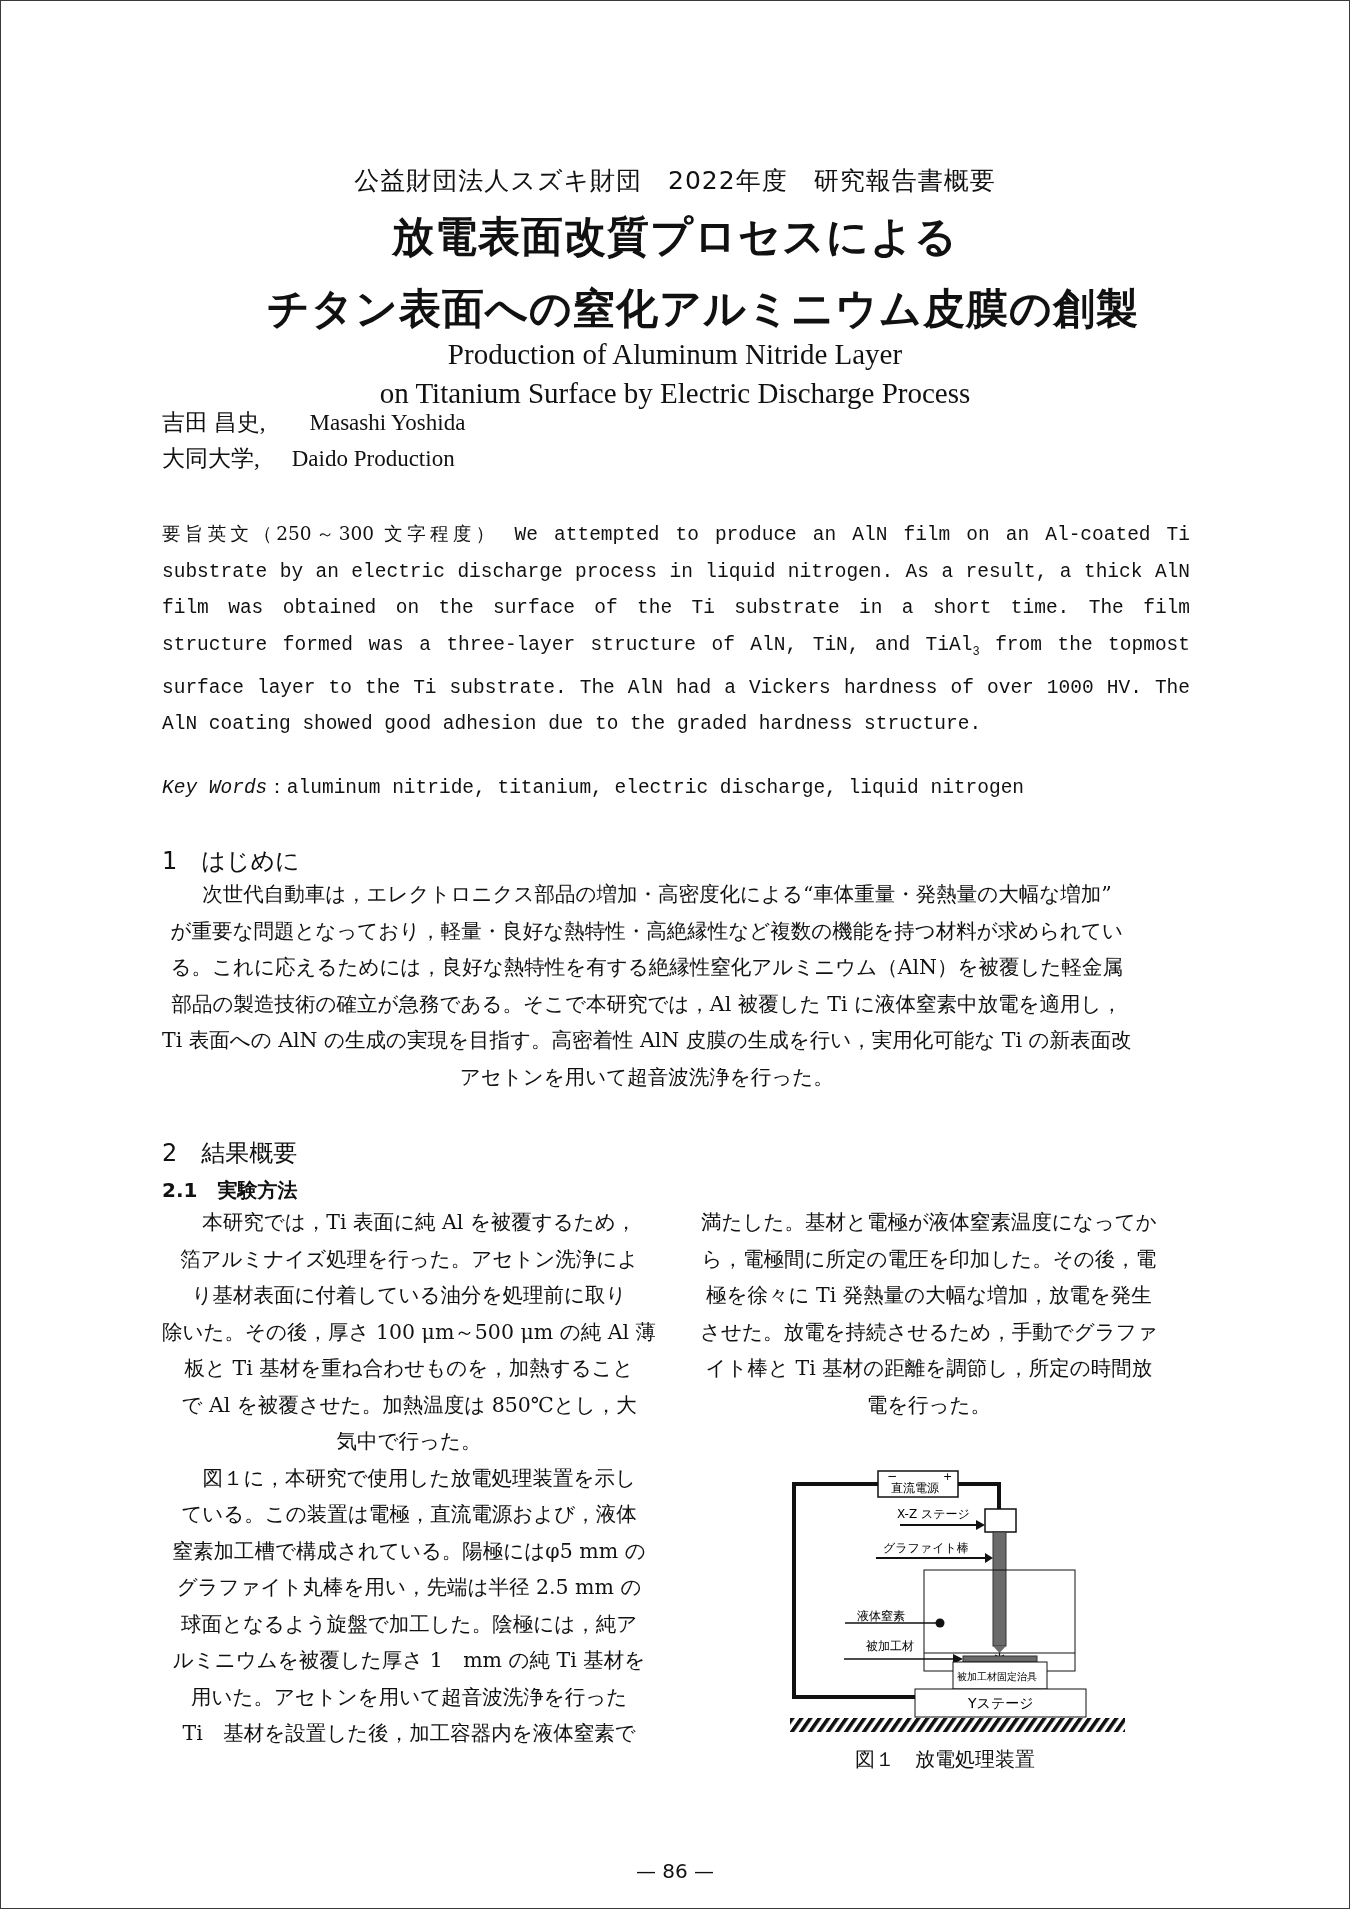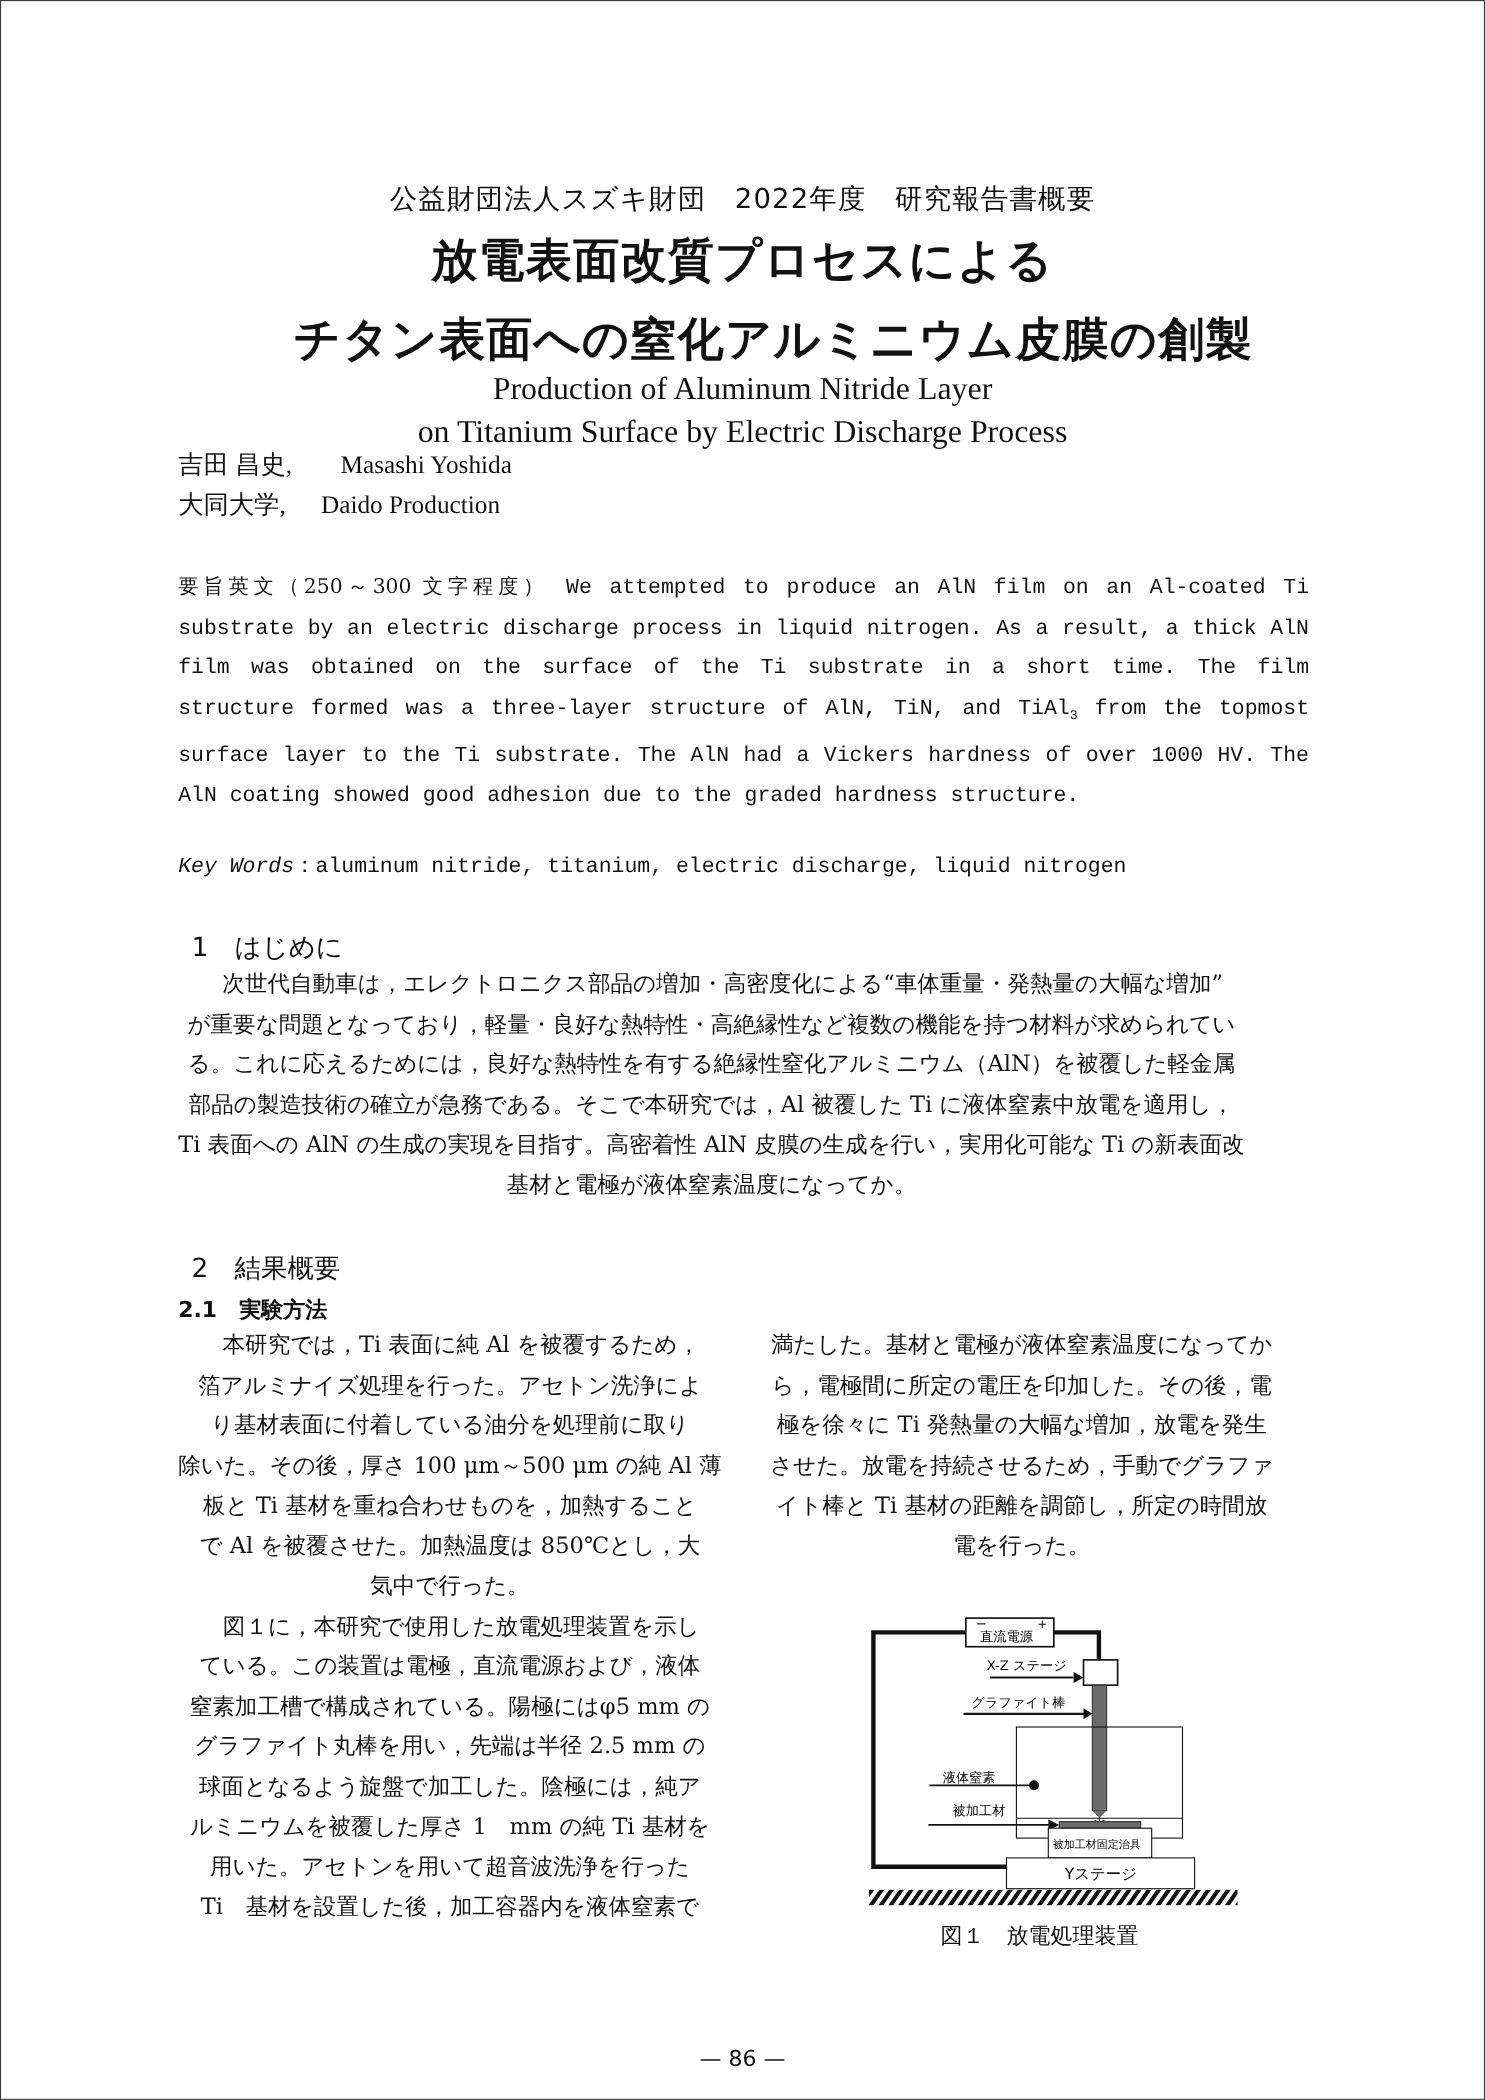--- a/index.html
+++ b/index.html
@@ -9,21 +9,21 @@
   .abs { position:absolute; white-space:nowrap; }
   .center { left:0; width:1350px; text-align:center;margin-top:31px; }
   .header-line { top:133px; font-family:"DejaVu Sans", sans-serif; font-size:25px; letter-spacing:1px; }
   .title-jp { font-family:"DejaVu Sans", sans-serif; font-weight:bold; font-size:42px; letter-spacing:1px; }
   .title-en { font-family:"Liberation Serif", serif; font-size:29px; }
   .author { left:162px; font-size:23px; font-family:Liberation Serif, serif; }
   .abstract { position:absolute; left:162px; width:1028px; top:516px; font-family:"Liberation Mono", monospace;
               font-size:19.5px; line-height:36.5px; text-align:justify; text-align-last:left; }
   .keywords { top:773px; left:162px; font-family:"Liberation Mono", monospace; font-size:19.5px; }
   .kw-label { font-style:italic; font-weight:normal; }
-  .h1 { left:162px; font-family:"DejaVu Sans", sans-serif; font-size:24px;margin-left:12px; }
+  .h1 { left:162px; font-family:"DejaVu Sans", sans-serif; font-size:24px; }
   .h2 { left:162px; font-family:"DejaVu Sans", sans-serif; font-size:20px; font-weight:bold; }
   .para { position:absolute; font-family:"DejaVu Serif", serif; font-size:20.5px; line-height:36.5px;text-align:center; }
   .para p { margin:0; white-space:nowrap; }
   .fig-caption { left:855px; top:1746px; font-family:"DejaVu Serif", serif; font-size:20px; }
   .page-num { top:1828px; font-family:"DejaVu Sans", sans-serif; font-size:20px; }
   svg text { font-family:"DejaVu Sans", sans-serif; }
 </style>
 </head>
 <body>
 
@@ -52,21 +52,21 @@
   <span class="kw-label">Key Words</span><span>：</span><span>aluminum nitride,  titanium,  electric discharge,  liquid nitrogen</span>
 </div>
 
 <div class="abs h1" style="top:845px;">1　はじめに</div>
 <div class="para" style="left:162px; top:876px;">
   <p>　次世代自動車は，エレクトロニクス部品の増加・高密度化による“車体重量・発熱量の大幅な増加”</p>
   <p>が重要な問題となっており，軽量・良好な熱特性・高絶縁性など複数の機能を持つ材料が求められてい</p>
   <p>る。これに応えるためには，良好な熱特性を有する絶縁性窒化アルミニウム（AlN）を被覆した軽金属</p>
   <p>部品の製造技術の確立が急務である。そこで本研究では，Al 被覆した Ti に液体窒素中放電を適用し，</p>
   <p>Ti 表面への AlN の生成の実現を目指す。高密着性 AlN 皮膜の生成を行い，実用化可能な Ti の新表面改</p>
-  <p>基材と電極が液体窒素温度になってか。</p>
+  <p>アセトンを用いて超音波洗浄を行った。</p>
 </div>
 
 <div class="abs h1" style="top:1137px;">2　結果概要</div>
 <div class="abs h2" style="top:1177px;">2.1　実験方法</div>
 
 <div class="para" style="left:162px; top:1204px;">
   <p>　本研究では，Ti 表面に純 Al を被覆するため，</p>
   <p>箔アルミナイズ処理を行った。アセトン洗浄によ</p>
   <p>り基材表面に付着している油分を処理前に取り</p>
   <p>除いた。その後，厚さ 100 μm～500 μm の純 Al 薄</p>

